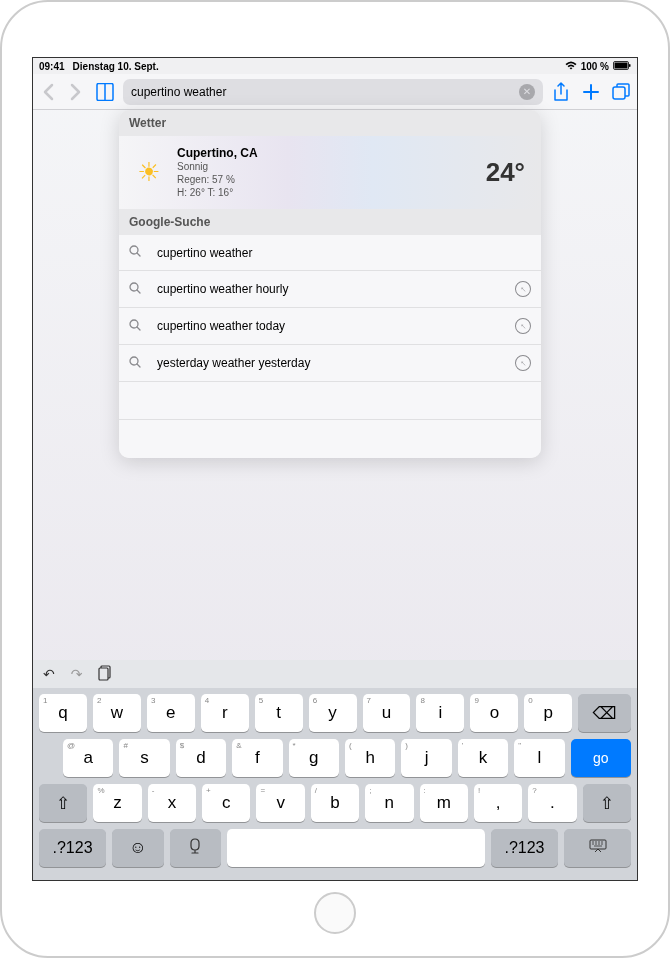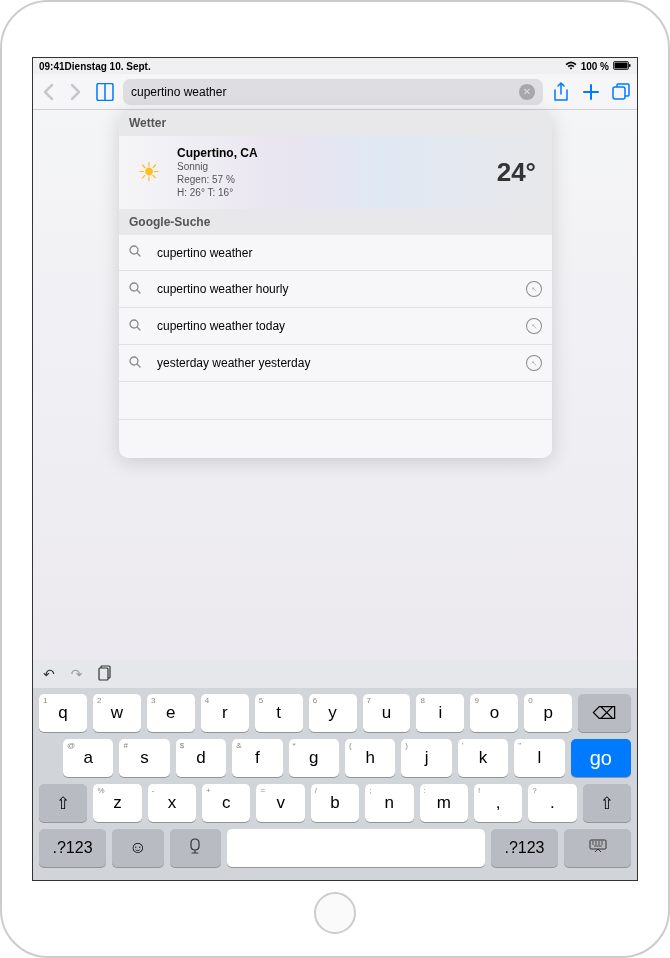--- a/index.html
+++ b/index.html
@@ -40,20 +40,21 @@
       justify-content: space-between;
       align-items: center;
       padding: 0 6px;
       font-size: 10px;
       font-weight: 600;
       color: #000;
       background: #f0f0f2;
     }
     .status-left {
       display: flex;
+      gap: 8px;
     }
     .status-right {
       display: flex;
       align-items: flex-start;
       gap: 4px;
     }
     .wifi-icon, .battery-icon {
       font-size: 10px;
     }
     .toolbar {
@@ -113,21 +114,21 @@
       color: #007aff;
       font-size: 16px;
       display: flex;
       align-items: center;
       justify-content: center;
     }
     .suggestions-panel {
       position: absolute;
       top: 52px;
       left: 86px;
-      right: 85px;
+      right: 96px;
       background: #f2f2f4;
       border-radius: 10px;
       box-shadow: 0 4px 20px rgba(0,0,0,0.15);
       overflow: hidden;
     }
     .section-header {
       padding: 6px 10px;
       font-size: 12px;
       font-weight: 600;
       color: #555;
@@ -256,21 +257,21 @@
       left: 4px;
       font-size: 8px;
       color: #888;
     }
     .key.special {
       background: #b8bcc2;
     }
     .key.go {
       background: #007aff;
       color: #fff;
-      font-size: 20px;
+      font-size: 14px;
       flex: 1.2;
     }
     .key.backspace {
       flex: 1.1;
     }
     .key.shift {
       flex: 1;
     }
     .key.space {
       flex: 5;

